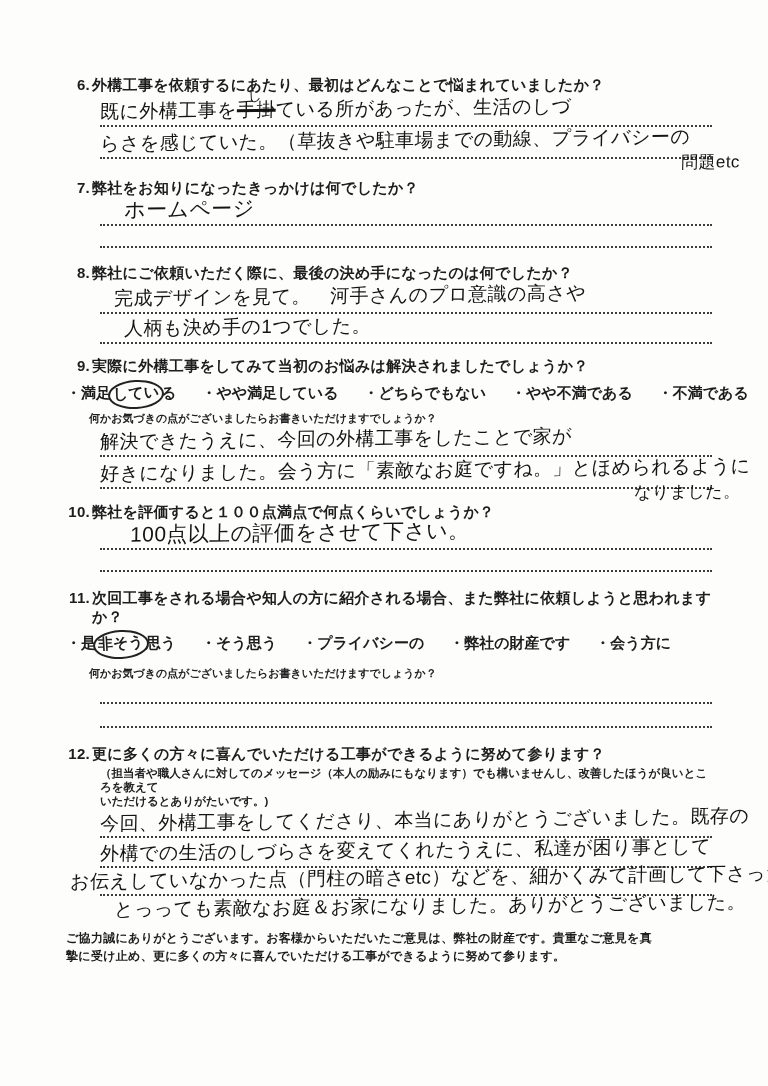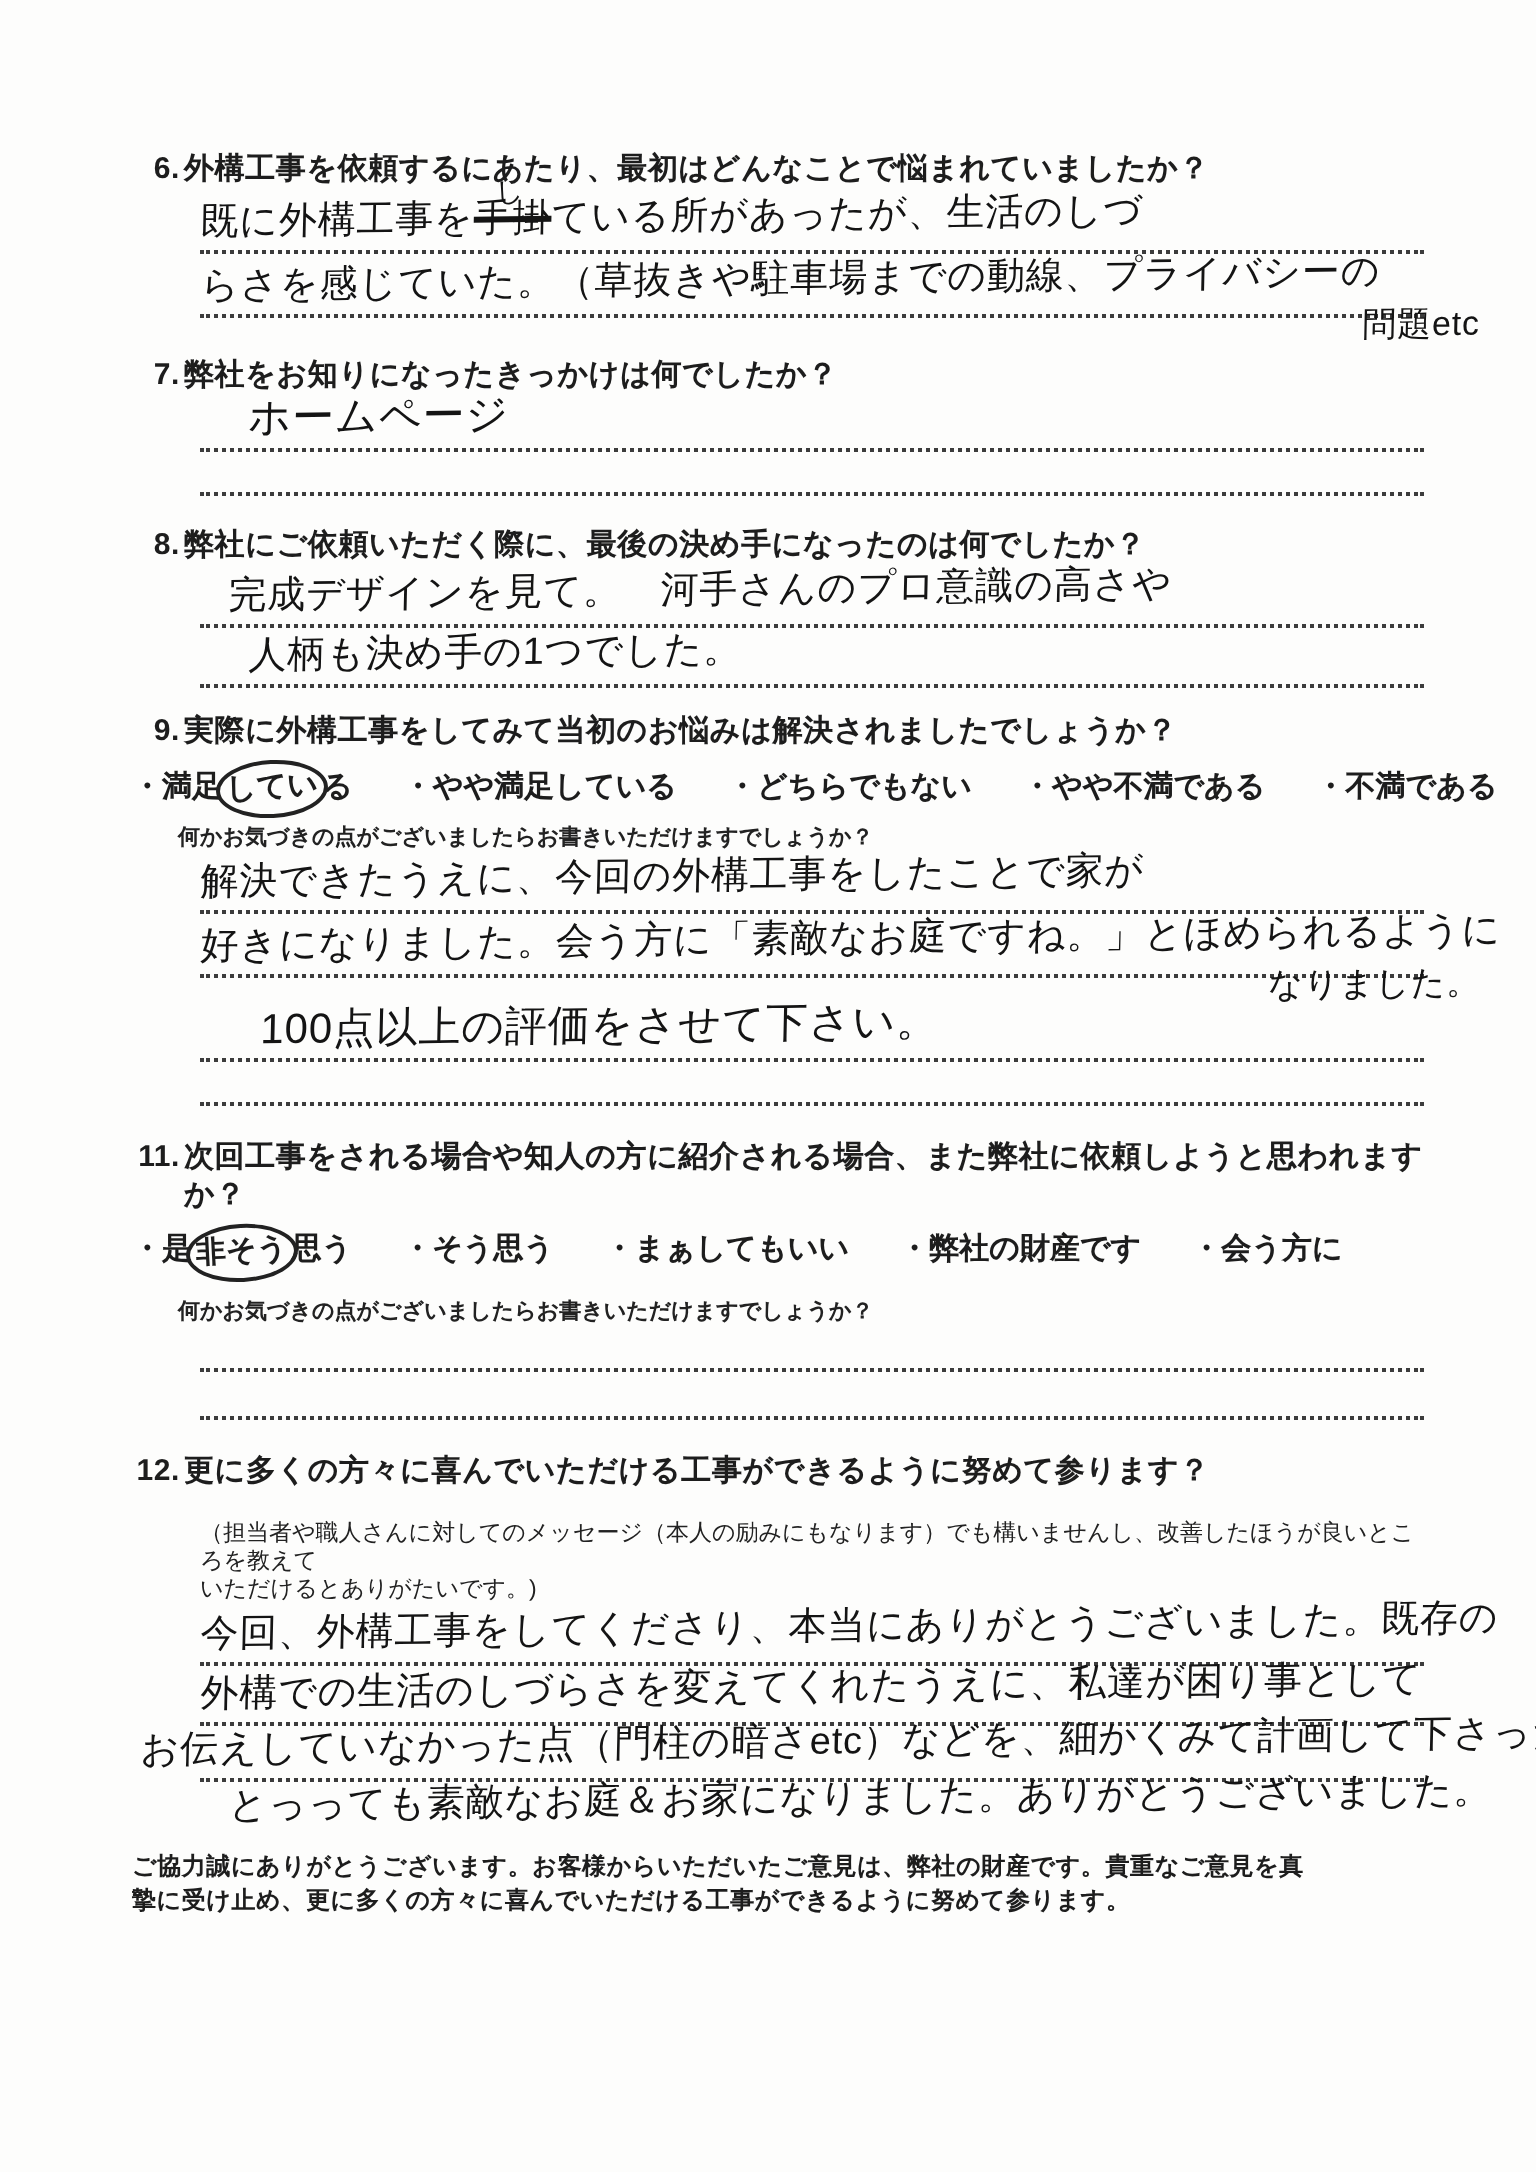--- a/index.html
+++ b/index.html
@@ -26,21 +26,21 @@
   .outdent { margin-left:-30px; }
   .overflow-row { position:relative; height:14px; }
   .overflow-text { position:absolute; right:-28px; top:-5px; font-size:17px; }
   .options { display:flex; gap:25px; margin-top:6px; height:22px; align-items:center; font-size:15px; font-weight:700; }
   .option { display:flex; align-items:center; white-space:nowrap; }
   .circled {
     display:inline-block; border:2px solid #222; border-radius:50%;
     padding:2px 3px 4px; margin:-4px -3px -7px; transform:rotate(-3deg);
   }
   .prompt { font-size:11px; font-weight:700; color:#222; margin-left:23px; margin-top:7px; height:14px; }
-  .note { font-size:11.5px; font-weight:400; line-height:1.2; margin-left:34px; margin-top:16px; color:#222; }
+  .note { font-size:11.5px; font-weight:700; line-height:1.2; margin-left:34px; margin-top:3px; color:#222; }
   .strike-wrap { position:relative; display:inline-block; }
   .strike { text-decoration:line-through; text-decoration-thickness:2.5px; }
   .insert { position:absolute; top:-12px; left:10px; font-size:14px; transform:rotate(-6deg); }
   .footer { font-size:12px; font-weight:700; line-height:1.45; letter-spacing:.3px; margin-top:8px; }
   .mt6{margin-top:6px}.mt13{margin-top:13px}.mt16{margin-top:16px}.mt17{margin-top:17px}
   .opt-mt12{margin-top:12px}
 </style>
 </head>
 <body>
 
@@ -129,20 +129,24 @@
       <div class="ans-line h32">
         <span class="hand">好きになりました。会う方に「素敵なお庭ですね。」とほめられるように</span>
       </div>
       <div class="overflow-row">
         <span class="hand overflow-text">なりました。</span>
       </div>
     </div>
   </section>
 
   <section>
+    <div class="q-title">
+      <span class="q-num">10.</span>
+      <span>弊社を評価すると１００点満点で何点くらいでしょうか？</span>
+    </div>
     <div class="answers">
       <div class="ans-line h28">
         <span class="hand hand-lg pl30">100点以上の評価をさせて下さい。</span>
       </div>
       <div class="ans-line h22"></div>
     </div>
   </section>
 
   <section class="mt17">
     <div class="q-title">
@@ -155,21 +159,21 @@
           <span>是</span>
           <span class="circled">非そう</span>
           <span>思う</span>
         </span>
       <span class="option">
           <span>・</span>
           <span>そう思う</span>
         </span>
       <span class="option">
           <span>・</span>
-          <span>まぁしてもいい</span>
+          <span>プライバシーの</span>
         </span>
       <span class="option">
           <span>・</span>
           <span>弊社の財産です</span>
         </span>
       <span class="option">
           <span>・</span>
           <span>会う方に</span>
         </span>
     </div>

